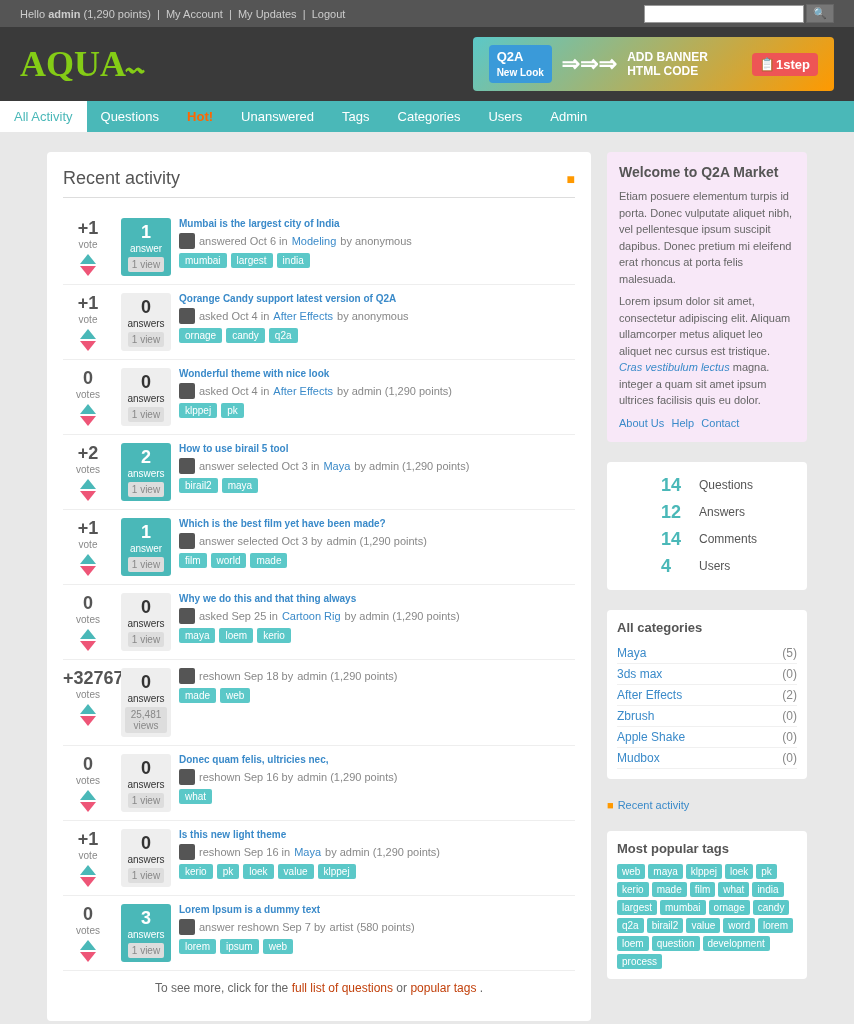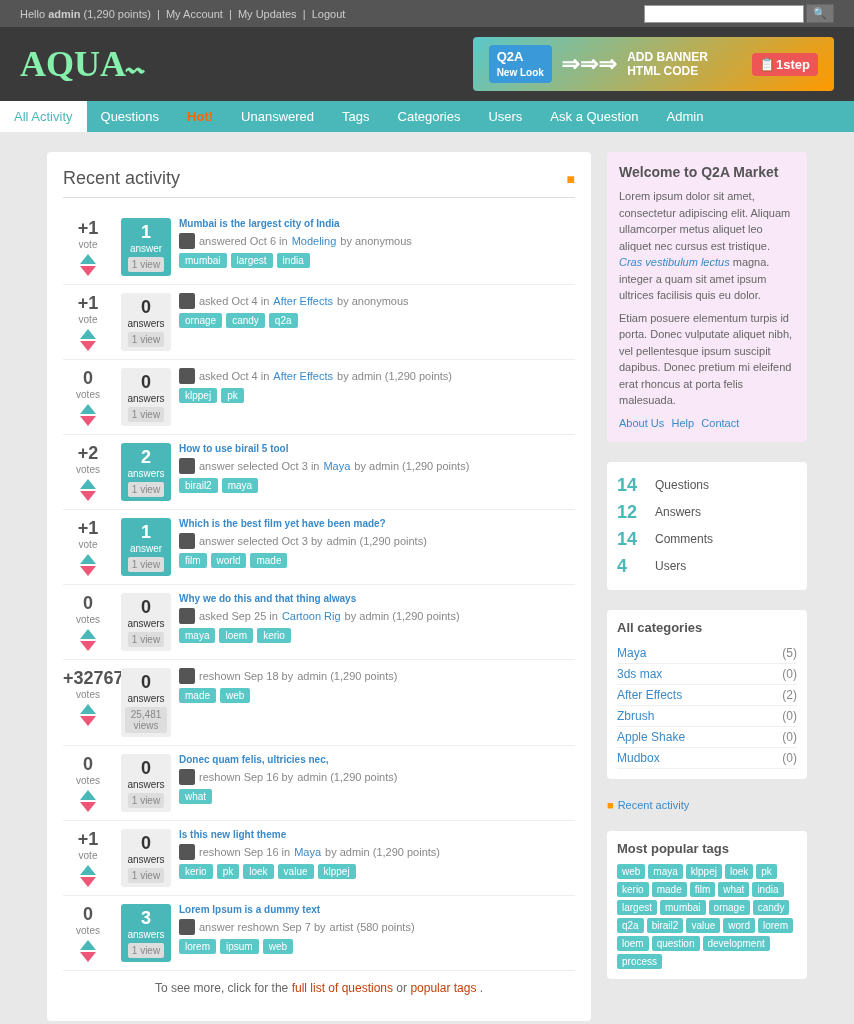--- a/index.html
+++ b/index.html
@@ -8,21 +8,21 @@
     
     .top-bar { background: #555; color: #ccc; font-size: 11px; padding: 4px 20px; display: flex; justify-content: space-between; align-items: center; }
     .top-bar a { color: #ccc; text-decoration: none; }
     .top-bar .search-area { display: flex; align-items: center; gap: 2px; }
     .top-bar input { padding: 2px 6px; font-size: 11px; border: 1px solid #999; background: #fff; width: 160px; }
     .top-bar button { background: #777; border: 1px solid #666; color: #fff; padding: 2px 6px; cursor: pointer; font-size: 11px; }
 
     
     .header { background: #3a3a3a; padding: 10px 20px; display: flex; justify-content: space-between; align-items: center; }
     .logo { color: #5bc8c8; font-size: 36px; font-weight: bold; font-family: Georgia, serif; }
-    .logo span { color: #86efac; margin-top: 40px; }
+    .logo span { color: #84cc16; margin-top: 40px; }
     .banner { background: linear-gradient(135deg, #5bc8c8 0%, #f90 100%); border-radius: 4px; padding: 8px 16px; display: flex; align-items: center; gap: 10px; color: #fff; font-weight: bold; font-size: 14px; }
     .banner .q2a { background: #3a9ad9; border-radius: 4px; padding: 4px 8px; font-size: 13px; }
     .banner .add-banner { font-size: 12px; }
     .banner .step { background: #e55; border-radius: 4px; padding: 4px 8px; font-size: 13px; margin-left: 34px; }
 
     
     .nav { background: #4ab8b8; display: flex; align-items: center; }
     .nav a { color: #fff; text-decoration: none; padding: 8px 14px; display: block; font-size: 13px; }
     .nav a.active { background: #fff; color: #4ab8b8; }
     .nav a.hot { color: #ff6600; font-weight: bold; }
@@ -67,21 +67,21 @@
     
     .sidebar { width: 200px; min-width: 200px; display: flex; flex-direction: column; gap: 20px; }
     .welcome-box { background: #f8e8f8; border-radius: 4px; padding: 12px; }
     .welcome-box h3 { color: #555; font-size: 14px; margin-bottom: 8px; }
     .welcome-box p { font-size: 11px; color: #666; line-height: 1.5; margin-bottom: 6px; }
     .welcome-box a { color: #3a8ac9; text-decoration: none; font-size: 11px; }
     .welcome-box .highlight { color: #3a8ac9; font-style: italic; }
 
     .stats-box { background: #fff; border-radius: 4px; padding: 10px; }
     .stat-row { display: flex; align-items: center; gap: 8px; padding: 3px 0; font-size: 12px; }
-    .stat-num { font-size: 18px; font-weight: bold; color: #4ab8b8; width: 30px; }
+    .stat-num { font-size: 18px; font-weight: bold; color: #4ab8b8; width: 30px; margin-left: 44px; }
     .stat-label { color: #555; }
 
     .categories-box { background: #fff; border-radius: 4px; padding: 10px; }
     .categories-box h3 { font-size: 13px; color: #555; margin-bottom: 8px; }
     .cat-row { display: flex; justify-content: space-between; padding: 3px 0; font-size: 12px; border-bottom: 1px solid #f0f0f0; }
     .cat-row a { color: #3a8ac9; text-decoration: none; }
     .cat-count { color: #888; }
 
     .recent-activity-link { font-size: 11px; display: flex; align-items: center; gap: 4px; }
     .recent-activity-link a { color: #3a8ac9; text-decoration: none; }
@@ -125,21 +125,20 @@
 </div>
 
 <nav class="nav">
   <a class="active" href="#">All Activity</a>
   <a href="#">Questions</a>
   <a class="hot" href="#">Hot!</a>
   <a href="#">Unanswered</a>
   <a href="#">Tags</a>
   <a href="#">Categories</a>
   <a href="#">Users</a>
-  <a href="#">Ask a Question</a>
   <a href="#">Admin</a>
 </nav>
 
 <div class="main">
 
   <div class="content">
     <div class="content-header">
       <h2>Recent activity</h2>
       <span class="rss-icon">■</span>
     </div>
@@ -182,20 +181,21 @@
         <div class="arrow-up"></div>
         <div class="arrow-down"></div>
       </div>
     </div>
     <div class="answer-box">
       <div class="answer-num">0</div>
       <div class="answer-label">answers</div>
       <div><span class="view-count">1 view</span></div>
     </div>
     <div class="item-body">
+      <a class="item-title" href="#">Qorange Candy support latest version of Q2A</a>
       <div class="item-meta">
         <span class="avatar dark"></span>
         <span>asked Oct 4 in</span>
         <a href="#" style="color:#3a8ac9;">After Effects</a>
         <span>by anonymous</span>
       </div>
       <div class="tags">
               <span class="tag">ornage</span>
               <span class="tag">candy</span>
               <span class="tag">q2a</span>
@@ -210,20 +210,21 @@
         <div class="arrow-up"></div>
         <div class="arrow-down"></div>
       </div>
     </div>
     <div class="answer-box">
       <div class="answer-num">0</div>
       <div class="answer-label">answers</div>
       <div><span class="view-count">1 view</span></div>
     </div>
     <div class="item-body">
+      <a class="item-title" href="#">Wonderful theme with nice look</a>
       <div class="item-meta">
         <span class="avatar dark"></span>
         <span>asked Oct 4 in</span>
         <a href="#" style="color:#3a8ac9;">After Effects</a>
         <span>by admin (1,290 points)</span>
       </div>
       <div class="tags">
               <span class="tag">klppej</span>
               <span class="tag">pk</span>
             </div>
@@ -437,24 +438,24 @@
       <span>or</span>
       <a href="#">popular tags</a>
       <span>.</span>
     </div>
   </div>
 
   <div class="sidebar">
 
     <div class="welcome-box">
       <h3>Welcome to Q2A Market</h3>
+      <p style="margin-top:6px;">Etiam posuere elementum turpis id porta. Donec vulputate aliquet nibh, vel pellentesque ipsum suscipit dapibus. Donec pretium mi eleifend erat rhoncus at porta felis malesuada.</p>
       <p>
         Lorem ipsum dolor sit amet, consectetur adipiscing elit. Aliquam ullamcorper metus aliquet leo aliquet nec cursus est tristique. <span class="highlight">Cras vestibulum lectus</span> magna. integer a quam sit amet ipsum ultrices facilisis quis eu dolor.
       </p>
-      <p style="margin-top:6px;">Etiam posuere elementum turpis id porta. Donec vulputate aliquet nibh, vel pellentesque ipsum suscipit dapibus. Donec pretium mi eleifend erat rhoncus at porta felis malesuada.</p>
       <div style="margin-top:6px;">
         <a href="#">About Us</a>&nbsp;
         <a href="#">Help</a>&nbsp;
         <a href="#">Contact</a>
       </div>
     </div>
 
     <div class="stats-box" id="stats-box">
         <div class="stat-row">
           <span class="stat-num">14</span>

